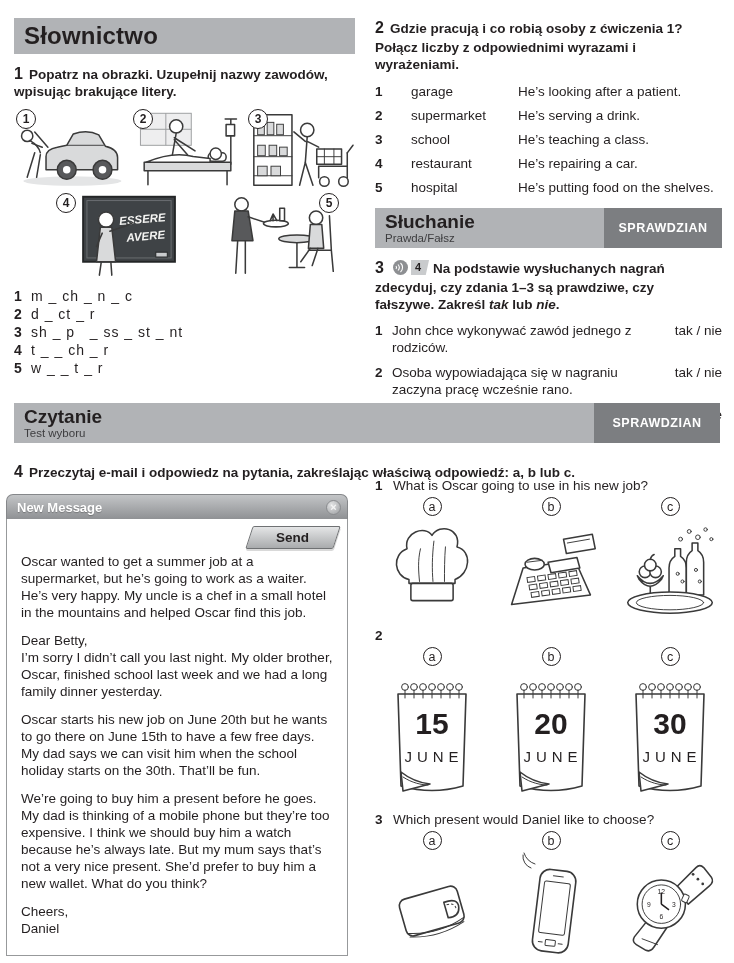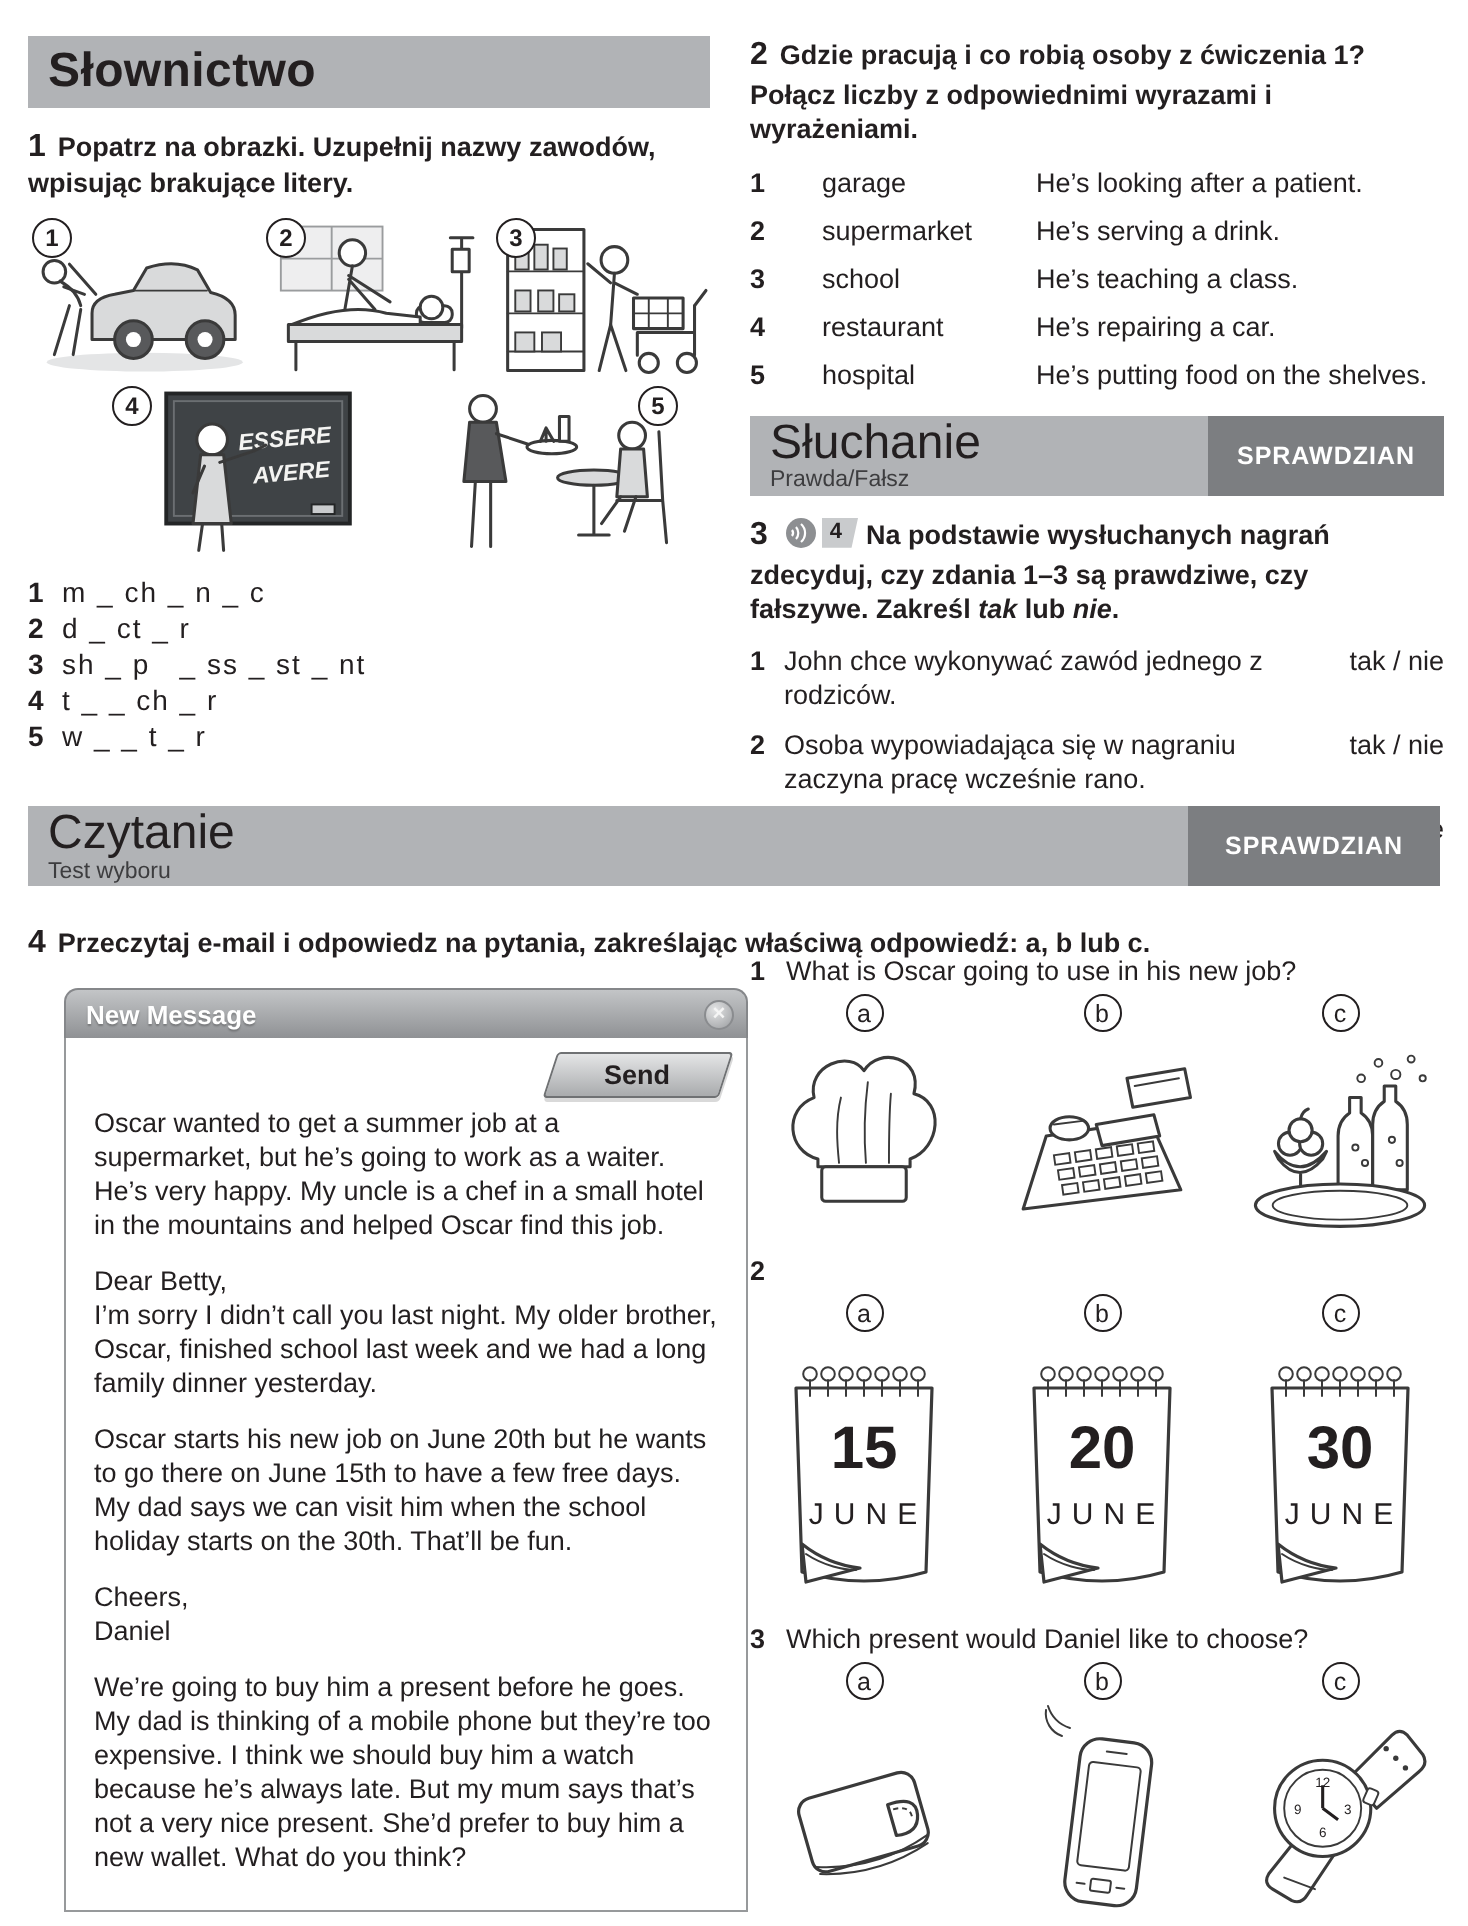--- a/index.html
+++ b/index.html
@@ -15,21 +15,21 @@
   .bar-simple {
     background:#b1b3b6; height:36px; padding:3px 10px;
     display:flex; align-items:center;
   }
   .bar-simple .bar-title { font-size:24px; font-weight:bold; letter-spacing:.2px; }
   .bar-split { display:flex; height:40px; }
   .bar-split .bar-left {
     background:#b1b3b6; flex:1; padding:3px 10px; line-height:1.05;
     display:flex; flex-direction:column; justify-content:center;
   }
-  .bar-split .bar-left .bar-title { font-size:24px; font-weight:normal; }
+  .bar-split .bar-left .bar-title { font-size:19px; font-weight:bold; }
   .bar-split .bar-left .bar-sub { font-size:11.5px; color:#3d3d3f; }
   .bar-split .bar-badge {
     background:#7c7e81; color:#ffffff; font-weight:bold; font-size:12.5px;
     letter-spacing:.5px; display:flex; align-items:center; justify-content:center;
   }
 
   
   .ex-head { font-size:13.5px; font-weight:bold; line-height:1.25; }
   .ex-num { font-size:16px; font-weight:bold; margin-right:6px; }
 
@@ -77,21 +77,21 @@
   .tf-row .ttext { width:245px; flex:none; }
   .tf-row .tanswer { font-weight:normal; margin-left:auto; white-space:nowrap; }
   .italic { font-style:italic; }
 
   
   .czytanie-bar { position:absolute; left:14px; top:403px; width:706px; }
   .czytanie-bar .bar-badge { width:126px; }
   .ex4-instr { position:absolute; left:14px; top:462px; width:706px; }
 
   
-  .email { position:absolute; left:32px; top:494px; width:342px; height:462px; }
+  .email { position:absolute; left:6px; top:494px; width:342px; height:462px; }
   .email-titlebar {
     height:25px; border-radius:7px 7px 0 0;
     background:linear-gradient(#c3c5c7, #8f9194);
     border:1px solid #85878a; border-bottom:none;
     display:flex; align-items:center; padding:0 6px 0 10px;
   }
   .email-title { color:#fff; font-weight:bold; font-size:13px; flex:1;
     text-shadow:0 1px 1px rgba(0,0,0,.25); }
   .close-btn {
     width:15px; height:15px; border-radius:50%;
@@ -365,23 +365,23 @@
       <span class="close-btn">×</span>
     </div>
     <div class="email-body">
       <div class="send-btn">
           <span>Send</span>
         </div>
       <p class="email-par">Oscar wanted to get a summer job at a supermarket, but he’s going to work as a waiter. He’s very happy. My uncle is a chef in a small hotel in the mountains and helped Oscar find this job.</p>
       <p class="email-par">Dear Betty,
 I’m sorry I didn’t call you last night. My older brother, Oscar, finished school last week and we had a long family dinner yesterday.</p>
       <p class="email-par">Oscar starts his new job on June 20th but he wants to go there on June 15th to have a few free days. My dad says we can visit him when the school holiday starts on the 30th. That’ll be fun.</p>
+      <p class="email-par">We’re going to buy him a present before he goes. My dad is thinking of a mobile phone but they’re too expensive. I think we should buy him a watch because he’s always late. But my mum says that’s not a very nice present. She’d prefer to buy him a new wallet. What do you think?</p>
       <p class="email-par">Cheers,
 Daniel</p>
-      <p class="email-par">We’re going to buy him a present before he goes. My dad is thinking of a mobile phone but they’re too expensive. I think we should buy him a watch because he’s always late. But my mum says that’s not a very nice present. She’d prefer to buy him a new wallet. What do you think?</p>
     </div>
   </div>
 
   <div class="questions">
 
     <div class="question">
       <div class="q-head">
         <span class="qnum">1</span>
         <span>What is Oscar going to use in his new job?</span>
       </div>

